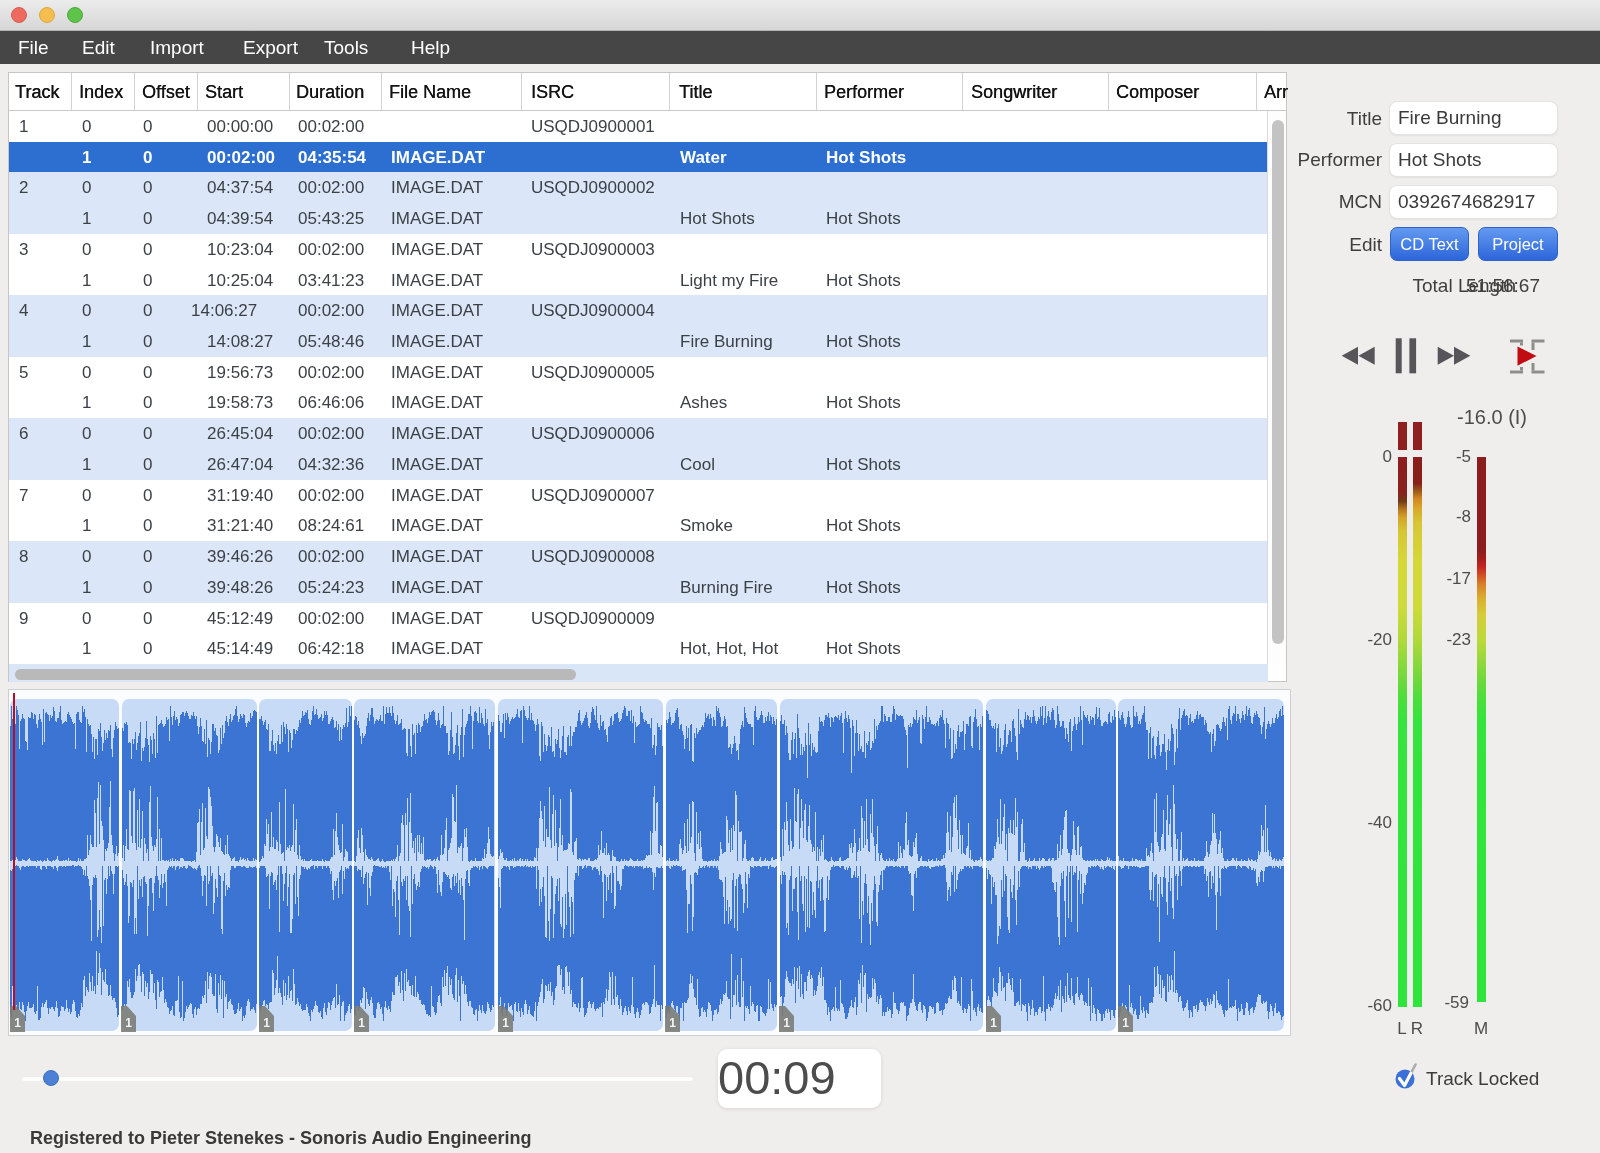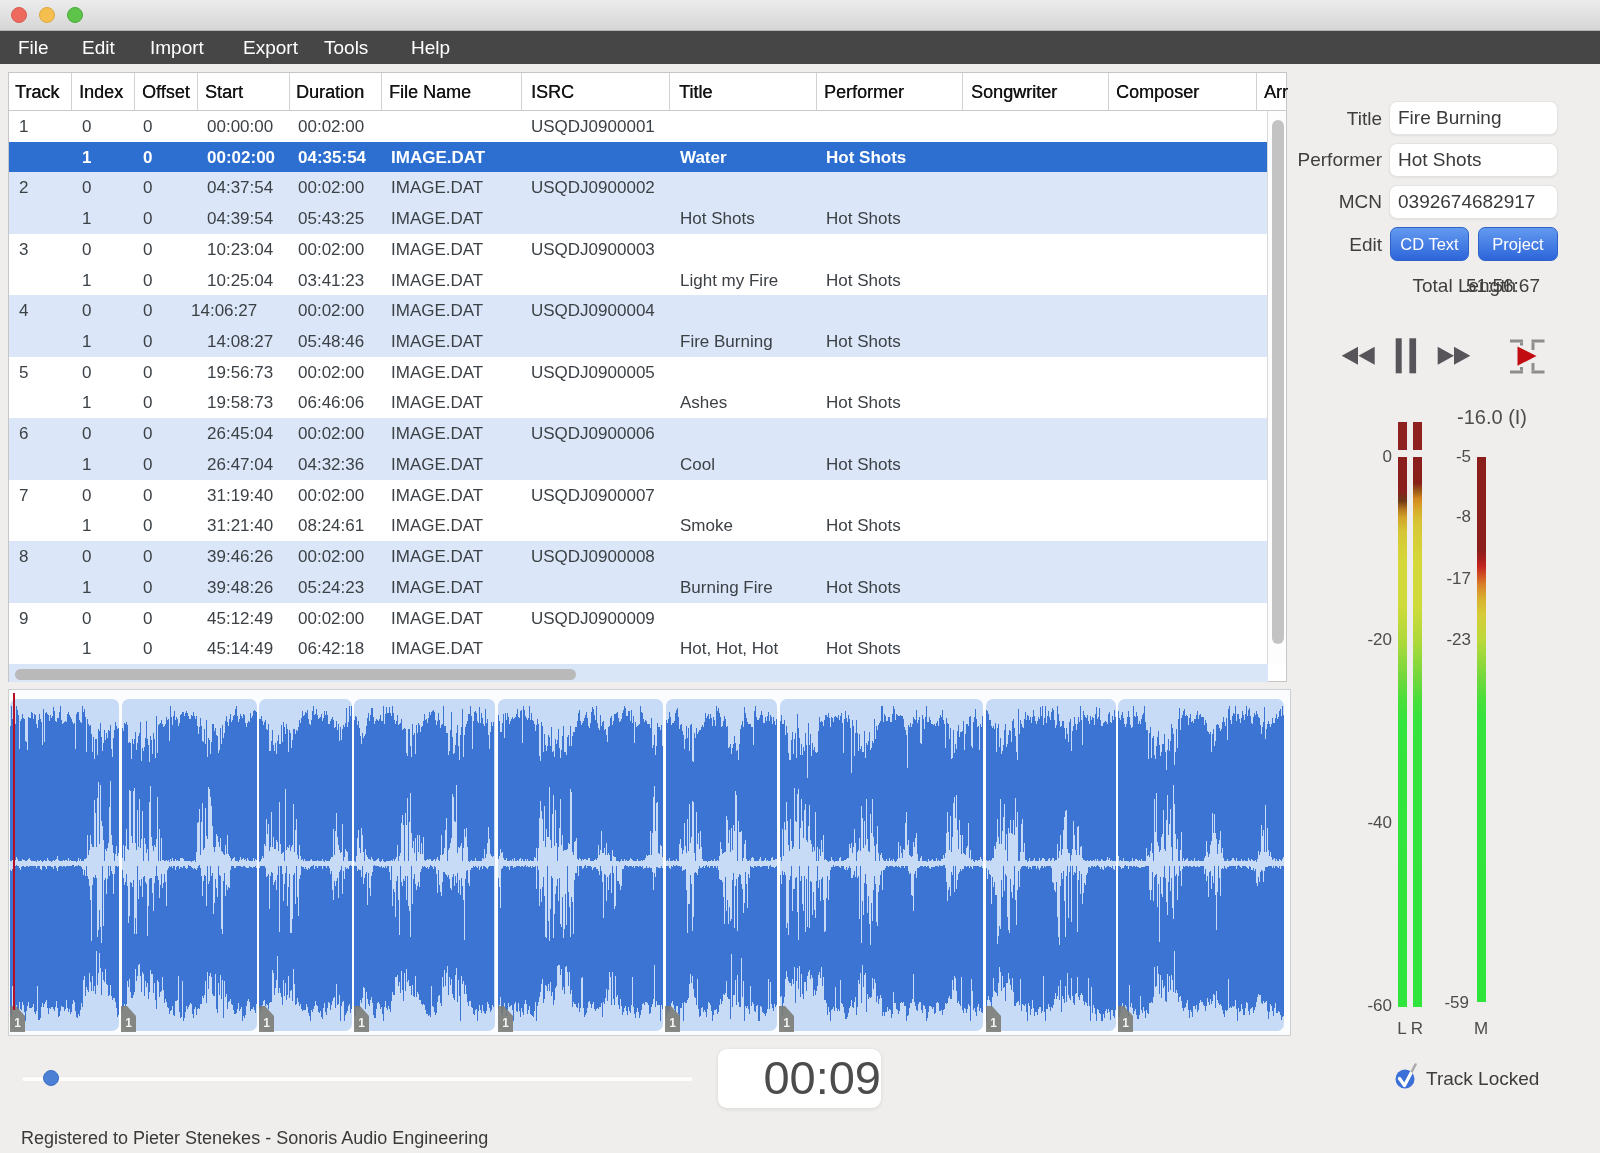--- a/index.html
+++ b/index.html
@@ -57,24 +57,24 @@
 .seg { position:absolute; top:9px; height:332px; background:#c7dbf7; border-radius:7px; overflow:hidden; }
 .flag { position:absolute; width:15px; height:26px; }
 .flag svg { display:block; }
 
 
 #slider-track { position:absolute; left:22px; top:1076px; width:671px; height:5px; background:#fdfdfd;
   border-radius:3px; box-shadow:inset 0 1px 1px rgba(0,0,0,0.08); }
 #slider-knob { position:absolute; left:43px; top:1070px; width:16px; height:16px; border-radius:50%;
   background:#4b80d4; border:1px solid #3d6ec2; }
 #timebox { position:absolute; left:718px; top:1049px; width:163px; height:59px; background:#fff;
-  border-radius:9px; box-shadow:0 1px 4px rgba(0,0,0,0.10); text-align:right; line-height:57px;
+  border-radius:9px; box-shadow:0 1px 4px rgba(0,0,0,0.10); text-align:left; line-height:57px;
   font-size:47px; color:#4c4c4c; }
 #tablelocked { position:absolute; left:1426px; top:1068px; font-size:19px; color:#3c3c3c; line-height:21px; }
-#status { position:absolute; left:21px; top:1128px; font-size:18px; color:#393939; }
+#status { position:absolute; left:30px; top:1128px; font-size:18px; color:#393939;font-weight:bold; }
 </style>
 </head>
 <body>
 <div id="titlebar">
   <div class="tl" id="tl-r"></div>
     <div class="tl" id="tl-y"></div>
     <div class="tl" id="tl-g"></div>
 </div>
 <div id="menubar">
   <div class="mi" style="left:18px">File</div>

